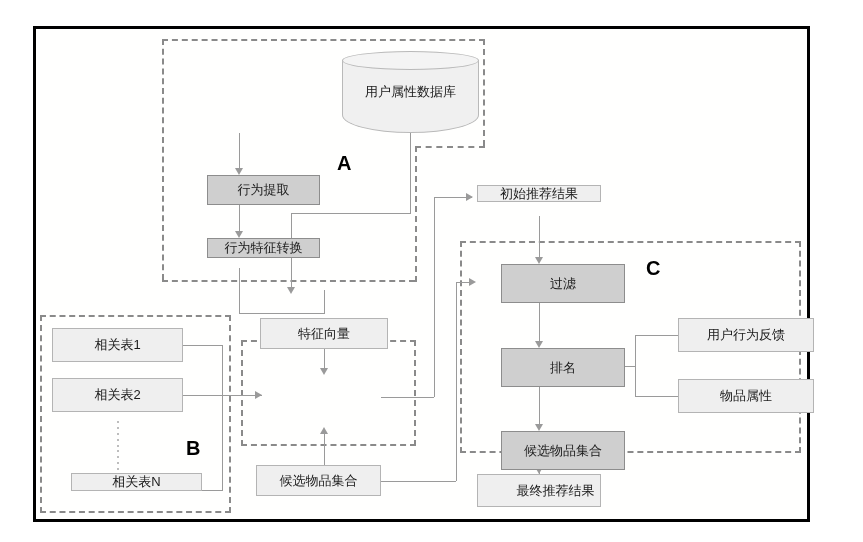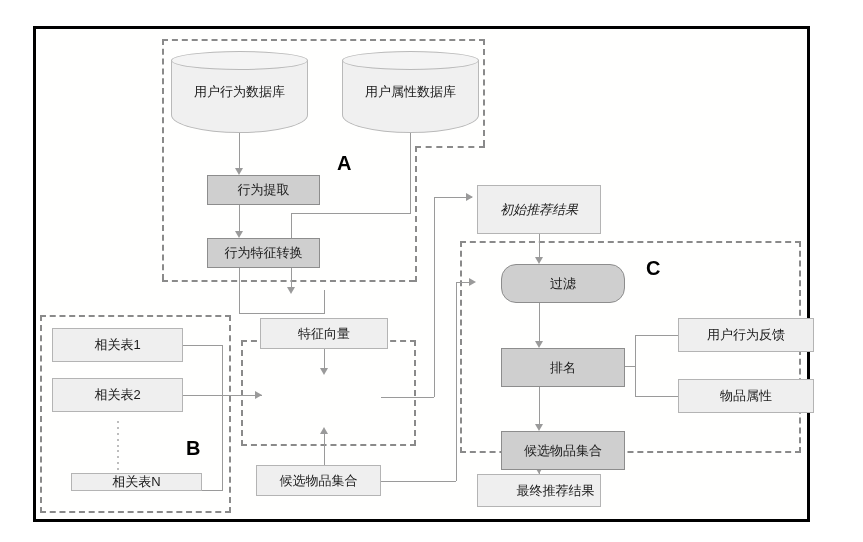--- a/index.html
+++ b/index.html
@@ -119,37 +119,32 @@
 
     <div class="ln v" style="left:503px;top:441px;height:32px;"></div>
     <div class="arw down" style="left:499px;top:438px;"></div>
 
     <div class="ln h" style="left:599px;top:306px;width:43px;"></div>
     <div class="ln h" style="left:599px;top:367px;width:43px;"></div>
     <div class="ln v" style="left:599px;top:306px;height:62px;"></div>
     <div class="ln h" style="left:552px;top:337px;width:47px;"></div>
     <div class="arw left" style="left:549px;top:333px;"></div>
 
-    <div class="cyl" style="left:135px;top:22px;width:137px;height:82px;">
-      <div class="body"></div>
-      <div class="top"></div>
-      <div class="cap-label">用户行为数据库</div>
-    </div>
 
     <div class="cyl" style="left:306px;top:22px;width:137px;height:82px;">
       <div class="body"></div>
       <div class="top"></div>
       <div class="cap-label">用户属性数据库</div>
     </div>
 
     <div class="node dark" style="left:147px;top:146px;width:113px;height:30px;">
       <span>行为提取</span>
     </div>
 
-    <div class="node dark" style="left:147px;top:209px;width:113px;height:30px;">
+    <div class="node dark" style="left:147px;top:209px;width:113px;height:20px;">
       <span>行为特征转换</span>
     </div>
 
     <div class="node light" style="left:224px;top:289px;width:128px;height:31px;">
       <span>特征向量</span>
     </div>
 
     <div class="node light" style="left:16px;top:299px;width:131px;height:34px;justify-content:center;">
       <span>相关表1</span>
     </div>
@@ -170,25 +165,25 @@
     </div>
     <div class="node light" style="left:16px;top:444px;width:131px;height:18px;margin-left:19px;">
       <span>相关表N</span>
     </div>
 
 
     <div class="node light" style="left:220px;top:436px;width:125px;height:31px;">
       <span>候选物品集合</span>
     </div>
 
-    <div class="node light" style="left:441px;top:156px;width:124px;height:49px;font-style:italic;">
+    <div class="node light" style="left:441px;top:156px;width:124px;height:17px;">
       <span>初始推荐结果</span>
     </div>
 
-    <div class="node dark" style="left:441px;top:235px;width:124px;height:39px;border-radius:15px;">
+    <div class="node dark" style="left:441px;top:235px;width:124px;height:39px;">
       <span>过滤</span>
     </div>
 
     <div class="node dark" style="left:441px;top:319px;width:124px;height:39px;">
       <span>排名</span>
     </div>
 
     <div class="node dark" style="left:441px;top:402px;width:124px;height:39px;">
       <span>候选物品集合</span>
     </div>

